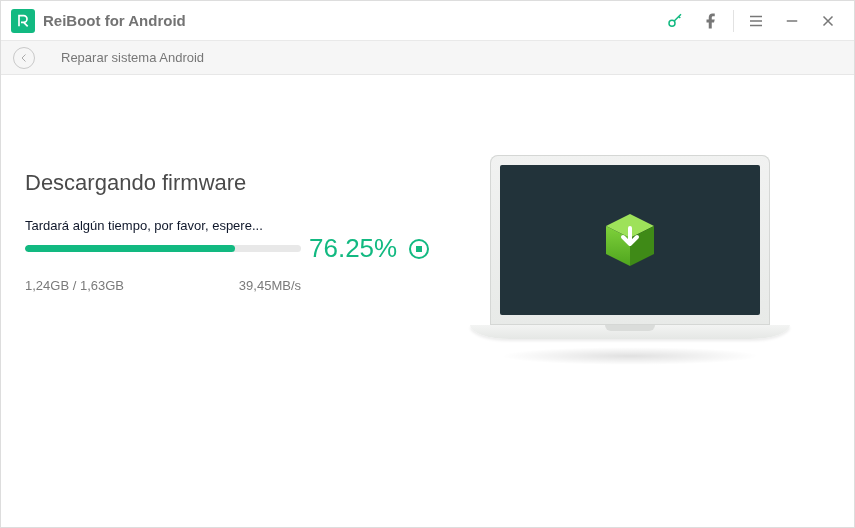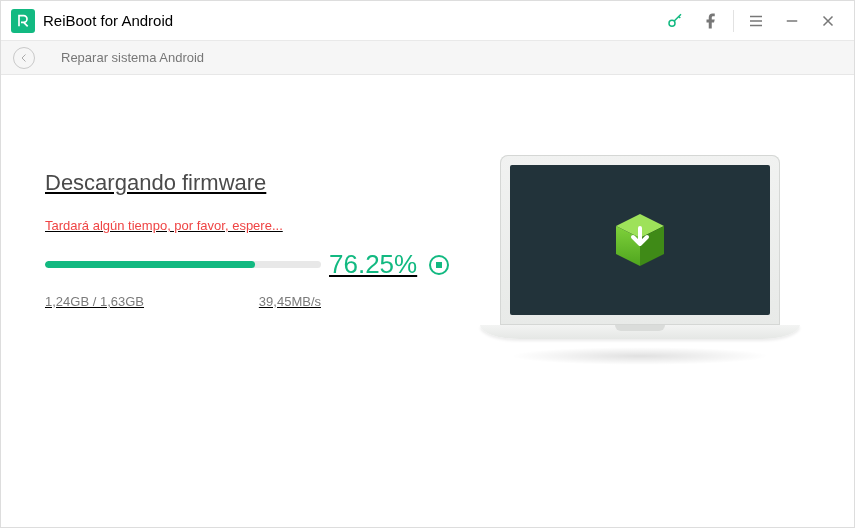--- a/index.html
+++ b/index.html
@@ -21,23 +21,23 @@
   }
   .logo-box {
     width: 24px; height: 24px;
     background: #12b981;
     border-radius: 3px;
     display: flex; align-items: center; justify-content: center;
     margin-right: 8px;
   }
   .logo-box svg { width: 16px; height: 16px; }
   .app-title {
-    color: #000000;
+    color: #737373;
     font-size: 15px;
-    font-weight: 400;
+    font-weight: 700;
   }
   .titlebar-spacer { flex: 1; }
   .title-icon {
     width: 36px; height: 40px;
     display: flex; align-items: center; justify-content: center;
     color: #777;
     cursor: pointer;
   }
   .title-icon.key { color: #12b981; }
   .title-icon svg { width: 18px; height: 18px; }
@@ -64,37 +64,35 @@
     display: flex; align-items: center; justify-content: center;
     margin-right: 10px;
     color: #aaa;
     cursor: pointer;
   }
   .back-btn svg { width: 12px; height: 12px; }
   
   .main {
     display: flex;
     height: calc(528px - 40px - 34px);
-    padding: 50px 40px 0 44px;
-    text-decoration: underline;
+    padding: 50px 40px 0 24px;
   }
   .left {
     width: 420px;
     padding-top: 45px;
   }
   .heading {
     font-size: 22px;
     color: #4a4a4a;
     font-weight: 500;
     margin-bottom: 22px;
   }
   .subtext {
     font-size: 13px;
-    color: #ef4444;
-    margin-bottom: 16px;
+    color: #0f172a;
   }
   .progress-row {
     display: flex;
     align-items: center;
     gap: 8px;
   }
   .bar-wrap {
     width: 276px;
     height: 7px;
     background: #e8e8e8;

